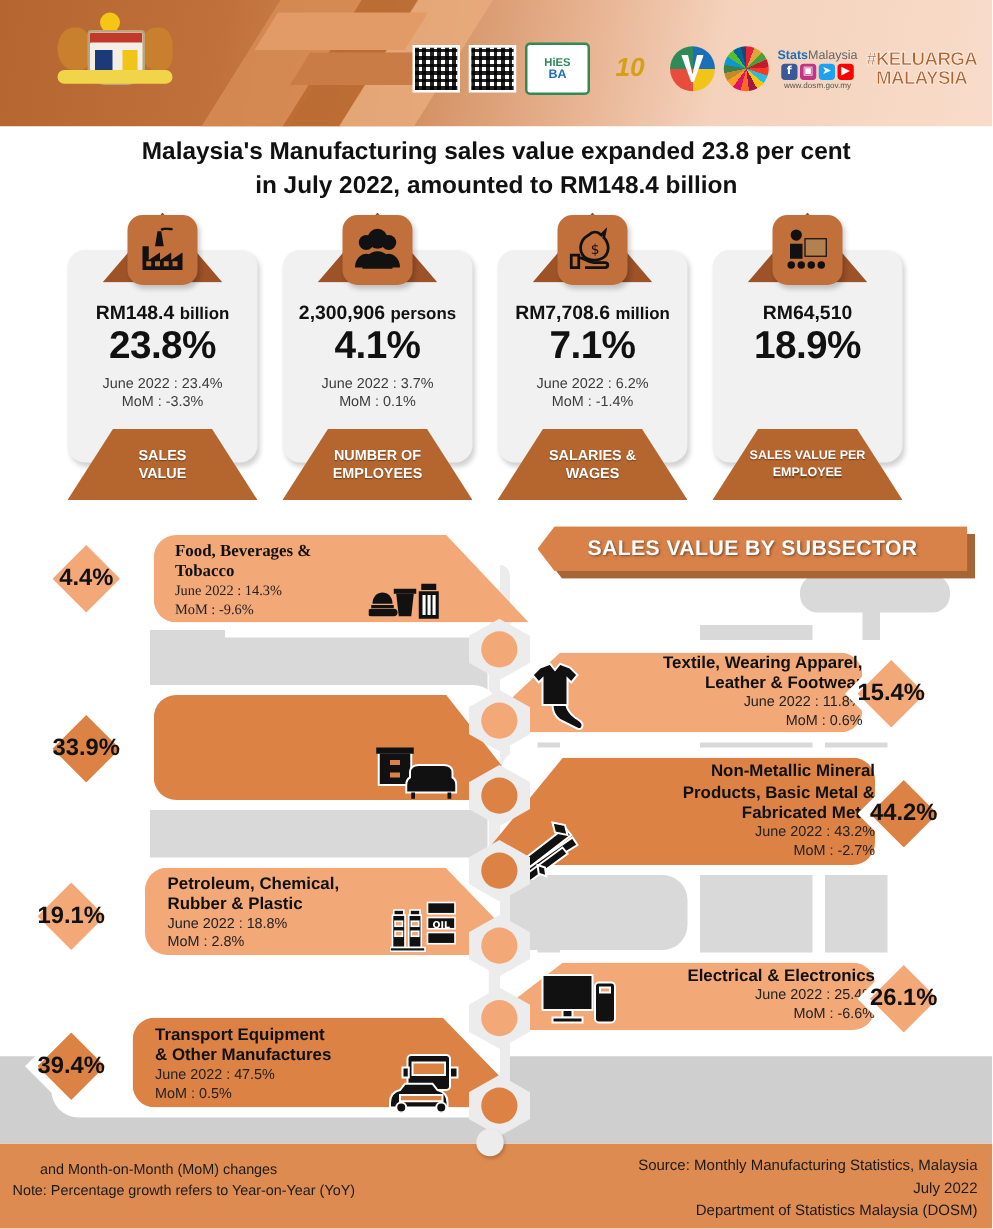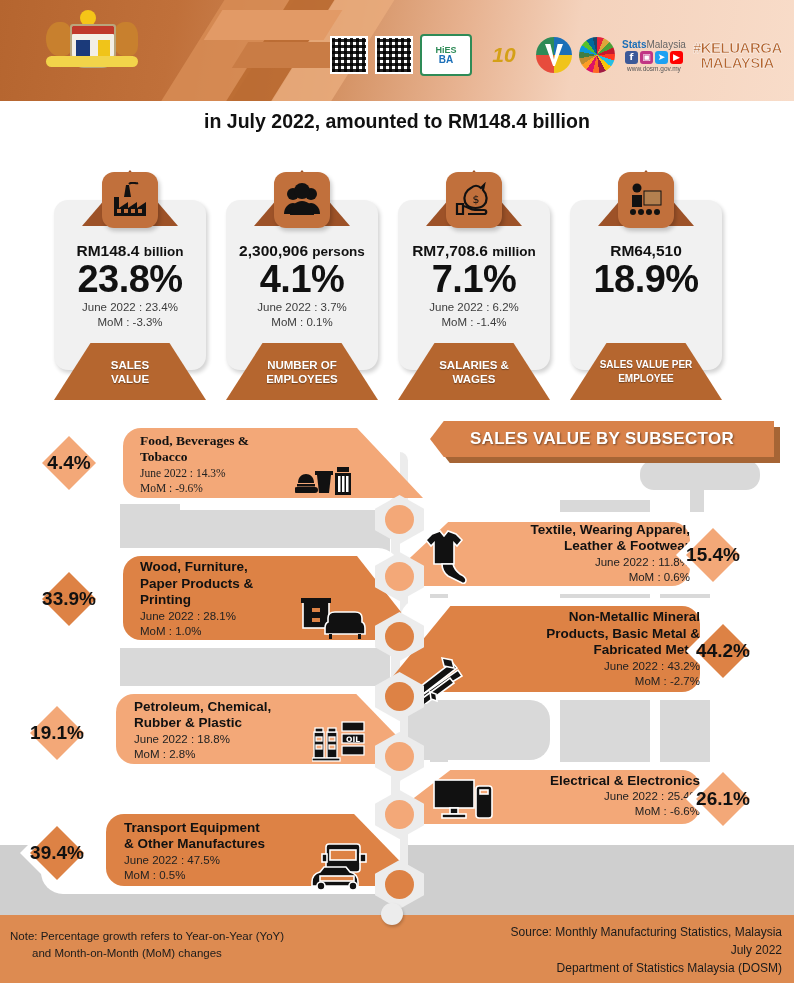--- a/index.html
+++ b/index.html
@@ -78,21 +78,21 @@
   .kpi.k2{left:344px;}
   .kpi.k3{left:516px;}
   .kpi-iconpeak{position:absolute;left:50%;top:-30px;transform:translateX(-50%);width:96px;height:56px;
      background:#9d5228;clip-path:polygon(50% 0,100% 100%,0 100%);}
   .kpi-iconbox{position:absolute;left:50%;top:-28px;transform:translateX(-50%);width:56px;height:56px;
      background:#c1703c;border-radius:12px;display:flex;align-items:center;justify-content:center;
      box-shadow:2px 3px 4px rgba(0,0,0,.2);}
   .kpi-iconbox svg{width:40px;height:36px;}
   .kpi-amount{position:absolute;left:0;top:42px;width:100%;text-align:center;font-size:15.5px;font-weight:bold;color:#111;}
   .kpi-amount .u{font-weight:bold;font-size:13.5px;}
-  .kpi-pct{position:absolute;left:0;top:58px;width:100%;text-align:center;font-size:38px;font-weight:bold;color:#111;letter-spacing:-.5px;}
+  .kpi-pct{position:absolute;left:0;top:58px;width:100%;text-align:center;font-size:31px;font-weight:bold;color:#111;letter-spacing:-.5px;}
   .kpi-sub{position:absolute;left:0;top:100px;width:100%;text-align:center;font-size:11.5px;line-height:15px;color:#3c3c3c;}
   .kpi-tab{position:absolute;left:50%;top:143px;transform:translateX(-50%);width:152px;height:57px;
      background:#b5662f;clip-path:polygon(24% 0,76% 0,100% 100%,0 100%);
      display:flex;align-items:center;justify-content:center;text-align:center;color:#fff;font-weight:bold;
      font-size:11.5px;line-height:14px;text-shadow:0 1px 1px rgba(0,0,0,.4);}
   .kpi-tab.small{font-size:10px;}
   .kpi-tabshadow{position:absolute;left:50%;top:149px;transform:translateX(-50%);width:158px;height:54px;
      background:#8a4a20;clip-path:polygon(24% 0,76% 0,100% 100%,0 100%);z-index:-1;}
 
   
@@ -182,20 +182,21 @@
         <div class="url">www.dosm.gov.my</div>
       </div>
       <div class="keluarga">
         <div>#KELUARGA</div>
         <div>MALAYSIA</div>
       </div>
     </div>
   </div>
 
   <div class="title">
+    <div>Malaysia's Manufacturing sales value expanded 23.8 per cent</div>
     <div>in July 2022, amounted to RM148.4 billion</div>
   </div>
 
   <div class="kpis">
 
     <div class="kpi k0">
       <div class="kpi-iconpeak"></div>
       <div class="kpi-iconbox">
         <svg viewBox="0 0 40 36">
             <path fill="#111" d="M4 34h32v-14l-9 6v-6l-9 6v-6l-9 6V15h5l2-12h3l2 12H4z"></path>
@@ -370,27 +371,20 @@
       <svg width="62" height="56" viewBox="0 0 62 56">
           <path d="M14 4l8-3 4 5 4-5 8 3 6 6-5 6-3-3v21H16V13l-3 3-5-6z" fill="#111" stroke="#fff" stroke-width="1.6"></path>
           <path d="M24 34c0 6 2 9 6 12l14 7c3 1 4-1 4-3 0-3-3-4-6-6-4-3-6-6-7-10z" fill="#111" stroke="#fff" stroke-width="1.6"></path>
         </svg>
     </div>
   </div>
 
   <div class="sub" style="left:28px;top:548px;width:372px;height:104px;">
     <div class="whitecard" style="left:25px;top:0;width:347px;height:100px;"></div>
     <div class="whitecard shapeL" style="left:95px;top:8px;width:300px;height:84px;background:#dd8245;border-radius:18px 0 0 18px;"></div>
-    <div class="body" style="left:112px;top:10px;width:200px;height:82px;">
-      <div class="name" style="white-space:pre-line">Wood, Furniture,
-Paper Products &amp;
-Printing</div>
-      <div class="det">June 2022 : 28.1%</div>
-      <div class="det">MoM : 1.0%</div>
-    </div>
     <div class="dia" style="left:4px;top:14px;">
       <em style="background:#dd8245"></em>
         <b>33.9%</b>
     </div>
     <div class="ic" style="left:272px;top:48px;">
       <svg width="66" height="44" viewBox="0 0 66 44">
           <rect x="3" y="6" width="26" height="26" fill="#111" stroke="#fff" stroke-width="1.6"></rect>
           <rect x="1" y="2" width="30" height="5" fill="#111"></rect>
           <rect x="12" y="12" width="8" height="4" fill="#dd8245"></rect>
           <rect x="12" y="22" width="8" height="4" fill="#dd8245"></rect>
@@ -513,22 +507,22 @@
             <circle cx="45" cy="44" r="4" fill="#111"></circle>
           </g>
         </svg>
     </div>
   </div>
 
   <div class="footer-knob"></div>
 
   <div class="footer">
     <div class="note">
+      <div style="padding-left:22px">and Month-on-Month (MoM) changes</div>
       <div>Note: Percentage growth refers to Year-on-Year (YoY)</div>
-      <div style="padding-left:22px">and Month-on-Month (MoM) changes</div>
     </div>
     <div class="src">
       <div>Source: Monthly Manufacturing Statistics,  Malaysia</div>
       <div>July 2022</div>
       <div>Department of Statistics Malaysia (DOSM)</div>
     </div>
   </div>
 
 </div>
 

